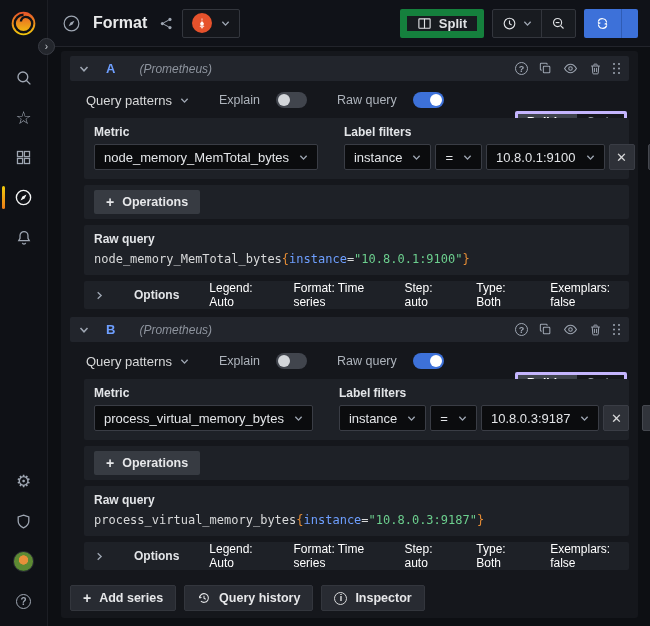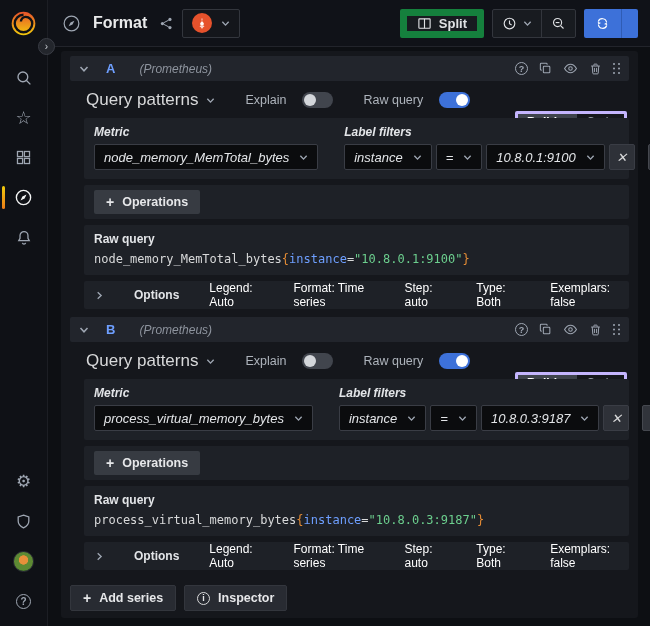--- a/index.html
+++ b/index.html
@@ -84,35 +84,35 @@
   }
   .drag-dots { width:7px; height:11px; position:relative; }
   .drag-dots::before { content:""; position:absolute; left:0; top:0; width:2px; height:2px; border-radius:50%;
     background:#9fa7b3;
     box-shadow:5px 0 0 #9fa7b3, 0 4.5px 0 #9fa7b3, 5px 4.5px 0 #9fa7b3, 0 9px 0 #9fa7b3, 5px 9px 0 #9fa7b3; }
 
   .qbody { padding:7px 0 2px 14px; display:flex; flex-direction:column; gap:6px; }
 
   
   .q-toolbar { height:24px; display:flex; align-items:center; gap:8px; padding:0 2px; }
-  .patterns-btn { display:flex; align-items:center; gap:8px; color:#d8d9da; font-size:17px; cursor:pointer; }
+  .patterns-btn { display:flex; align-items:center; gap:8px; color:#d8d9da; font-size:13px; cursor:pointer; }
   .tog-label { color:#aeb4bc; font-size:12.5px; margin-left:22px; }
   .toggle { width:31px; height:16px; border-radius:9px; margin-left:8px; position:relative; cursor:pointer; }
   .toggle.off { background:#41454d; }
   .toggle.on  { background:#3d71d9; }
   .toggle .knob { position:absolute; top:2px; width:12px; height:12px; border-radius:50%; background:#fff; }
   .toggle.off .knob { left:2px; background:#d3d6da; }
   .toggle.on  .knob { right:2px; }
   .mode-switch { margin-left:auto; display:flex; border:3px solid #c4b5fd; border-radius:2px; overflow:hidden; height:21px;margin-top:43px; }
   .mode-opt { padding:0 9px; display:flex; align-items:center; font-size:12px; color:#9aa0a8; cursor:pointer; background:#15171c; }
   .mode-opt.selected { background:#3e434c; color:#fff; font-weight:700; }
 
   
   .panel { background:#1e2127; border-radius:2px; }
-  .panel.fields { padding:7px 10px 9px; display:flex; gap:26px;font-style:italic; }
+  .panel.fields { padding:7px 10px 9px; display:flex; gap:26px; }
   .field-label { font-weight:700; font-size:12px; color:#e3e5e8; margin-bottom:5px; }
   .select {
     height:26px; background:#0b0c0e; border:1px solid #3a3d45; border-radius:2px;
     display:flex; align-items:center; gap:10px; padding:0 9px; font-size:13px; color:#e3e5e8;
     cursor:pointer; white-space:nowrap;
   }
   .select .chev { color:#9fa7b3; }
   .filters-group { display:flex; align-items:center; gap:4px; }
   .sq-btn {
     width:26px; height:26px; display:flex; align-items:center; justify-content:center;
@@ -608,20 +608,30 @@
           </div>
         </div>
       </section>
 
       <div class="footer-row">
         <button class="footer-btn">
           <span style="font-size:14px;">+</span>
           <span>Add series</span>
         </button>
         <button class="footer-btn">
+          <span>
+            <svg width="14" height="14" viewBox="0 0 24 24" fill="none" stroke="currentColor" stroke-width="1.8">
+              <path d="M4.5 12 a7.5 7.5 0 1 1 2.2 5.3"></path>
+                <path d="M4.2 8.6 l0.3 3.6 l3.4 -1.1" fill="currentColor" stroke-width="1.1"></path>
+              <path d="M12 8 v4.3 l3 1.8"></path>
+            </svg>
+          </span>
+          <span>Query history</span>
+        </button>
+        <button class="footer-btn">
           <span class="info-circle">i</span>
           <span>Inspector</span>
         </button>
       </div>
 
     </div>
   </div>
 </div>
 
 </body></html>

